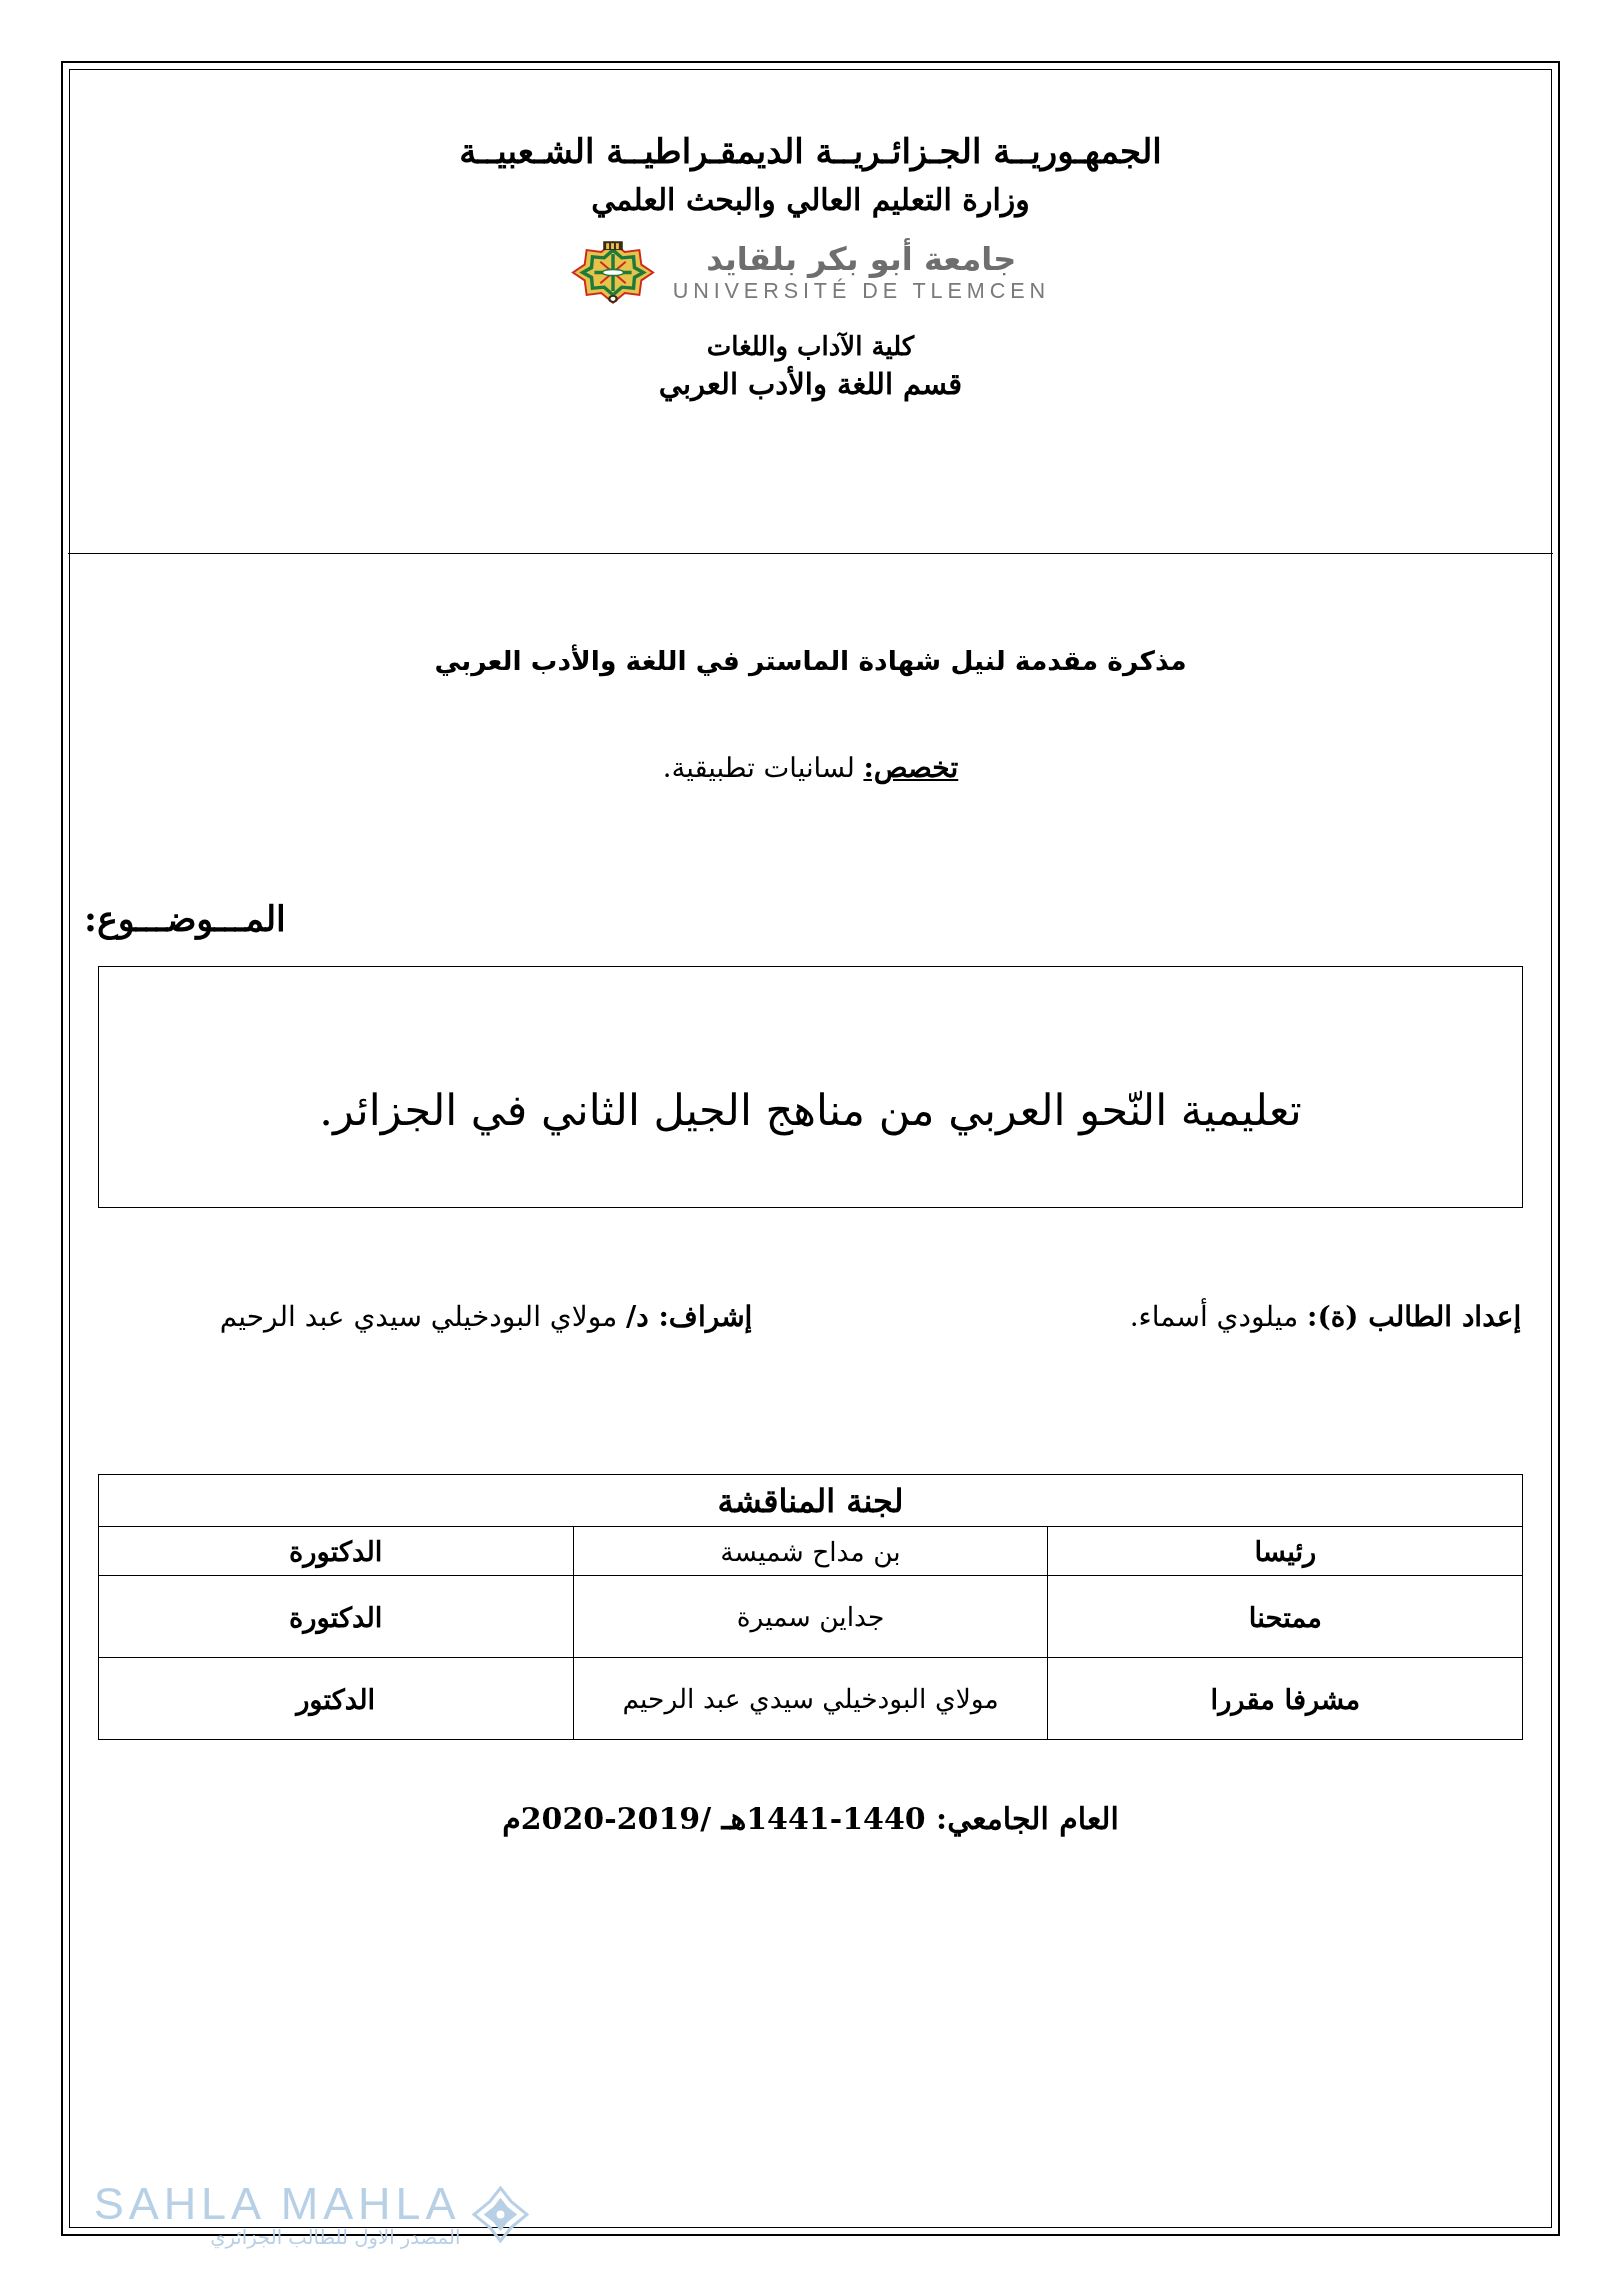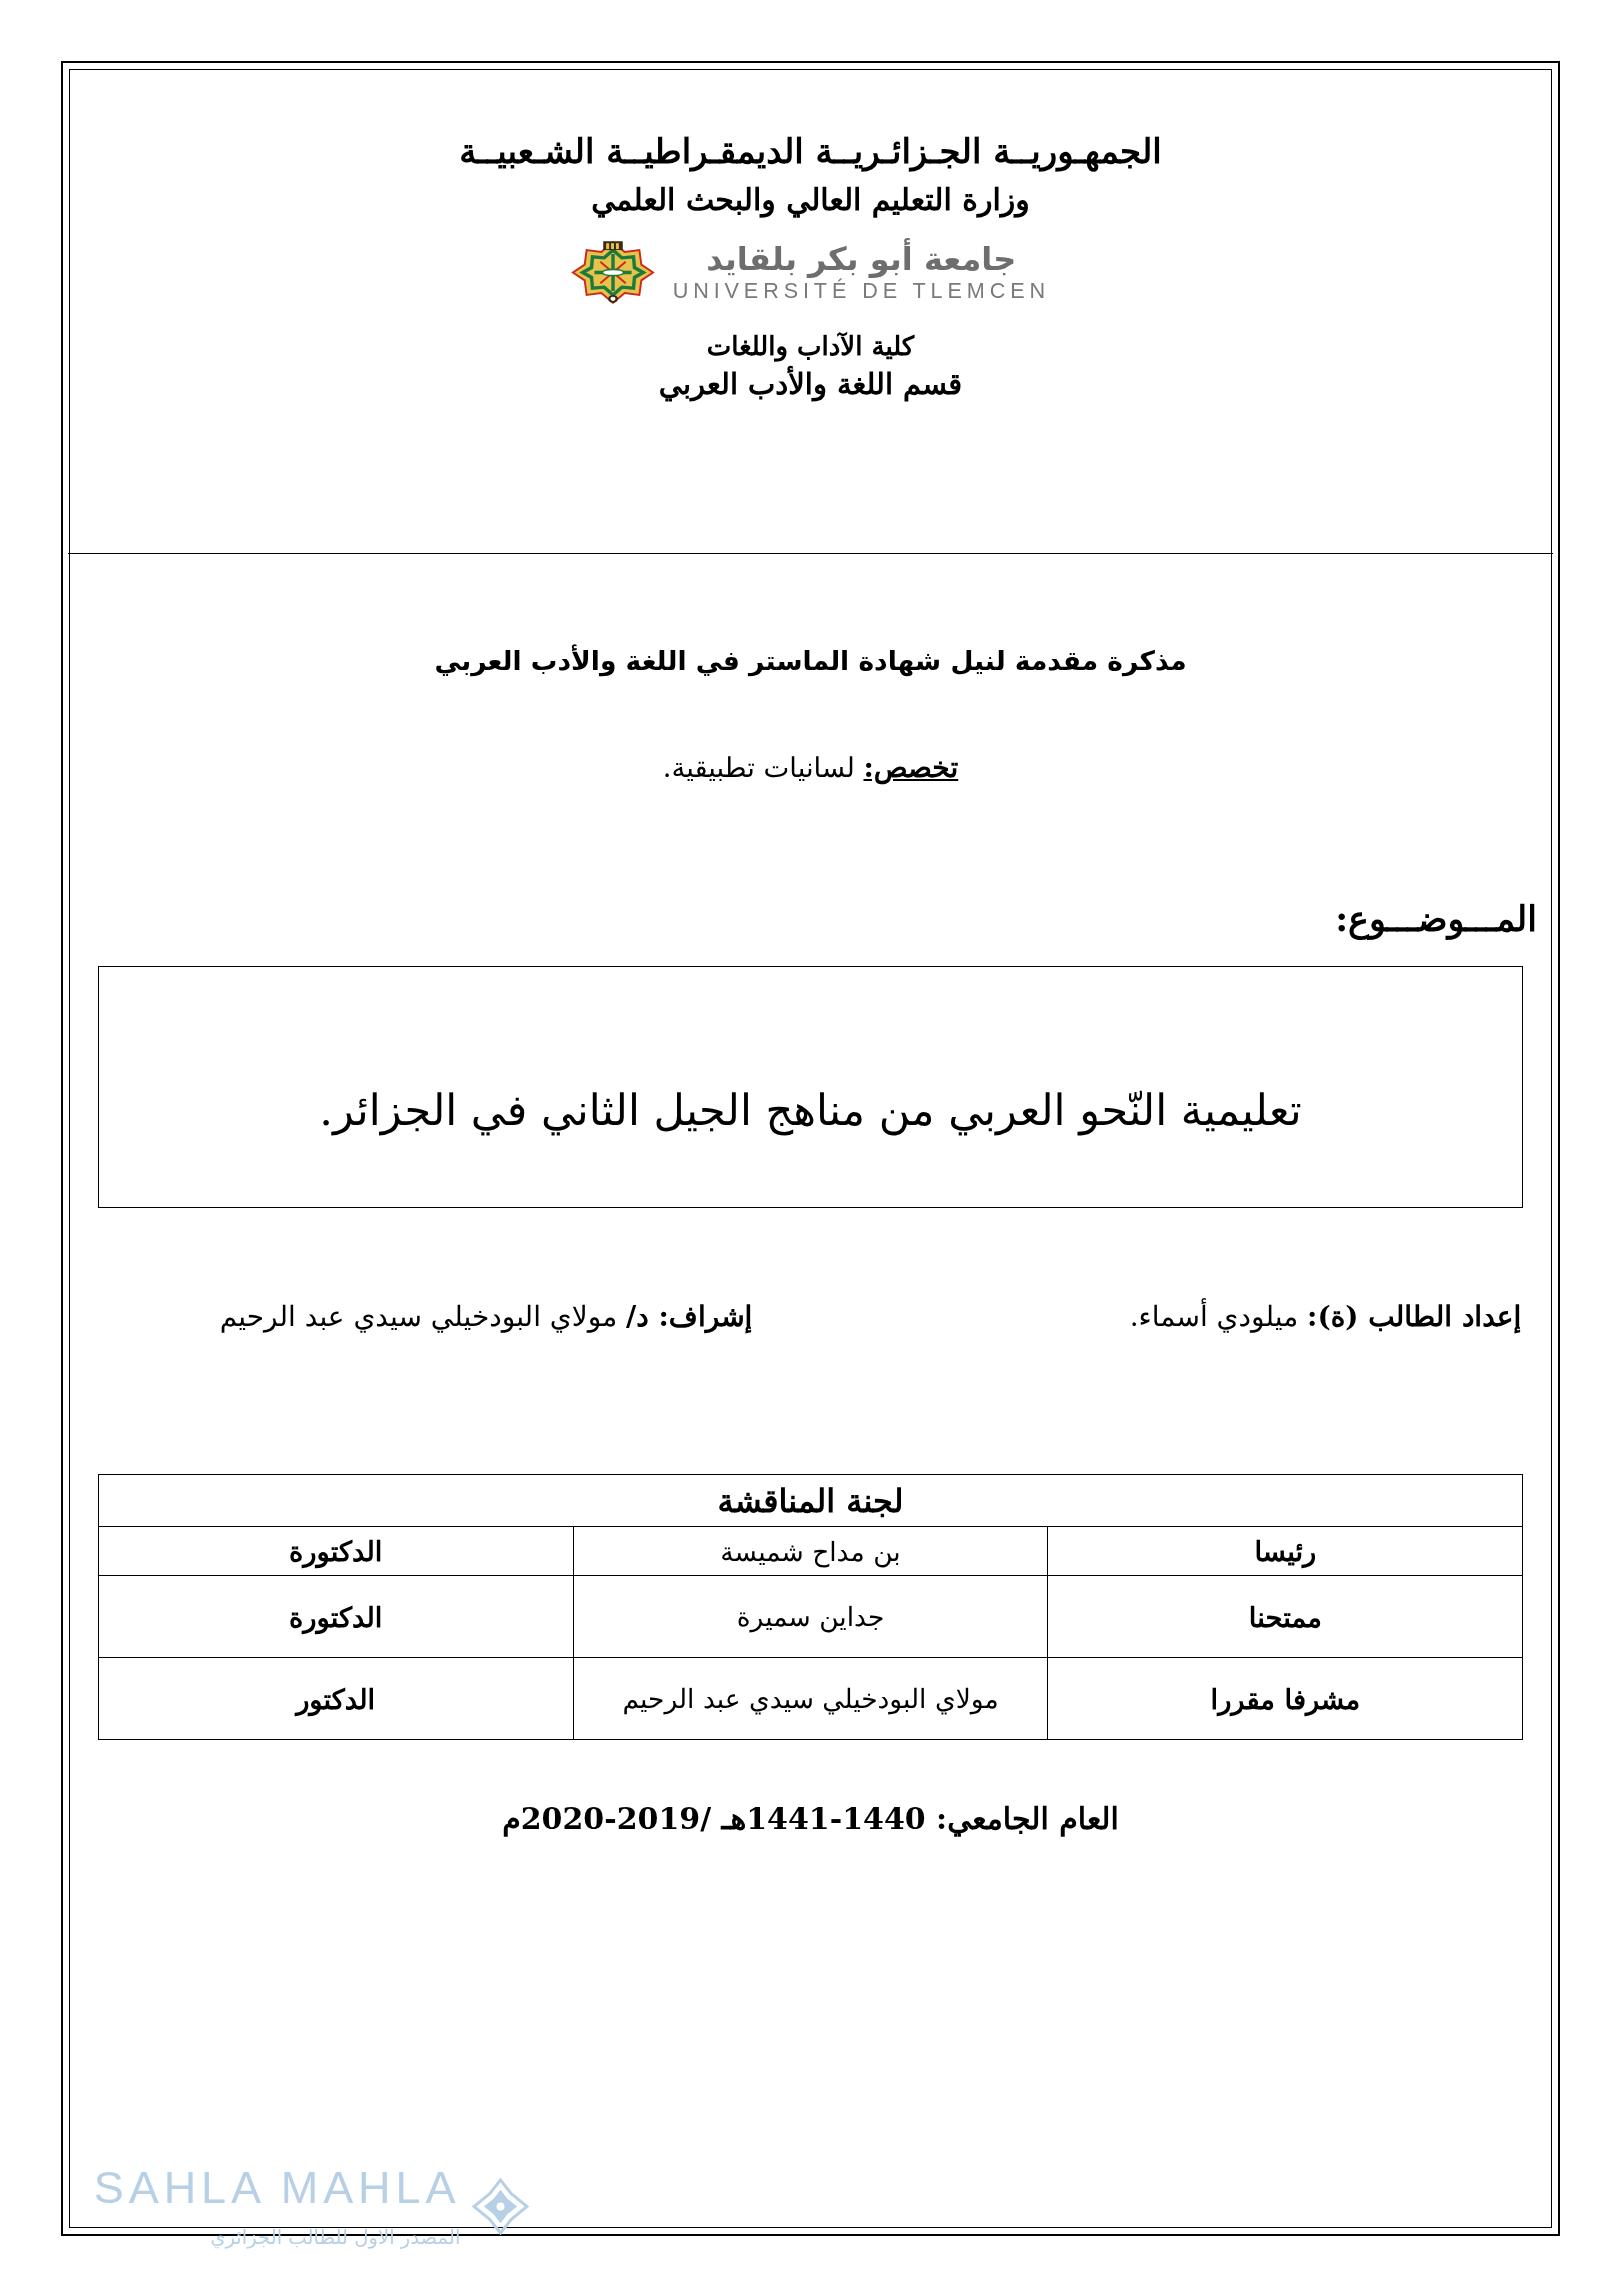--- a/index.html
+++ b/index.html
@@ -165,21 +165,21 @@
     font-size: 28px;
     text-decoration: underline;
   }
 
   
   .subject-label {
     position: absolute;
     left: 0;
     right: 0;
     top: 814px;
-    text-align: right;
+    text-align: left;
     font-family: "DejaVu Serif", "Liberation Serif", serif;
     font-weight: bold;
     font-size: 35px;
     letter-spacing: 0px;
   }
 
   
   .title-box {
     position: absolute;
     left: 13.7px;
@@ -312,21 +312,21 @@
     color: #b8d0e6;
     direction: ltr;
   }
 
   .wm-sub {
     font-family: "DejaVu Sans", "Liberation Sans", sans-serif;
     font-size: 19.6px;
     letter-spacing: 2px;
     color: #b8d0e6;
     direction: rtl;
-    margin-top: 18px;
+    margin-top: 2px;
   }
 
   .wm-mark {
     width: 57px;
     height: 57px;
     flex: 0 0 auto;
   }
 </style>
 </head>
 <body>

